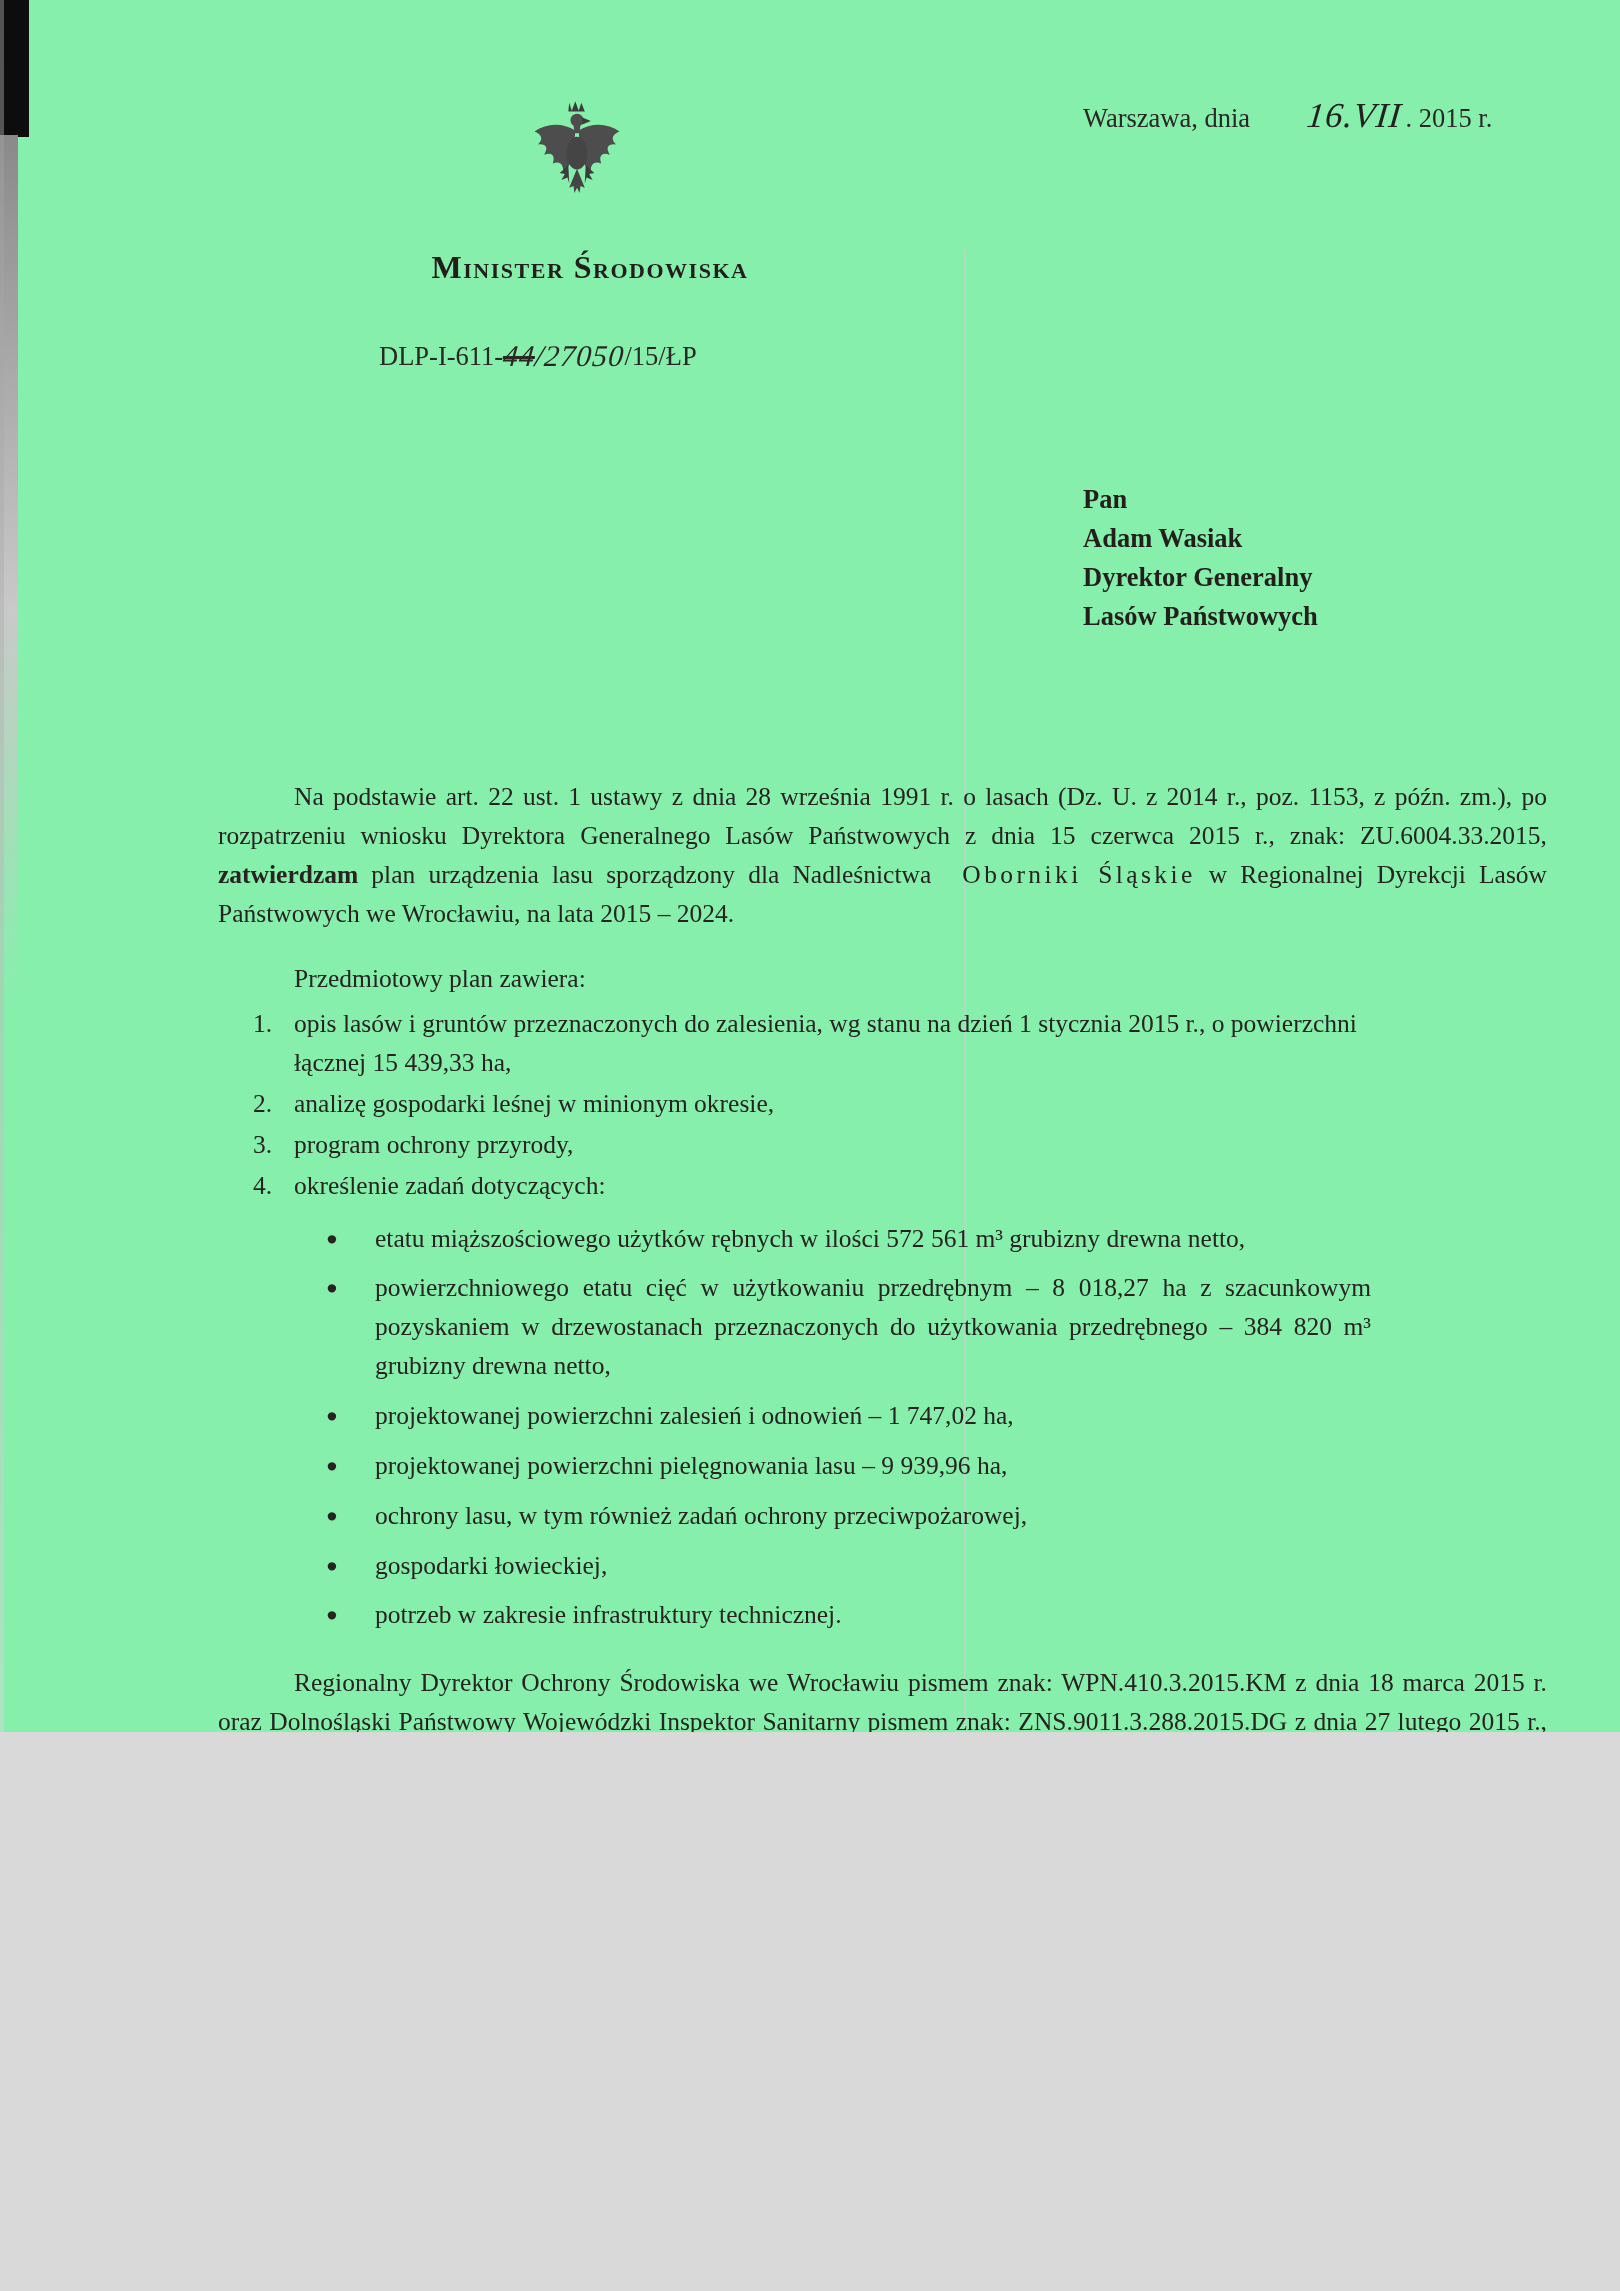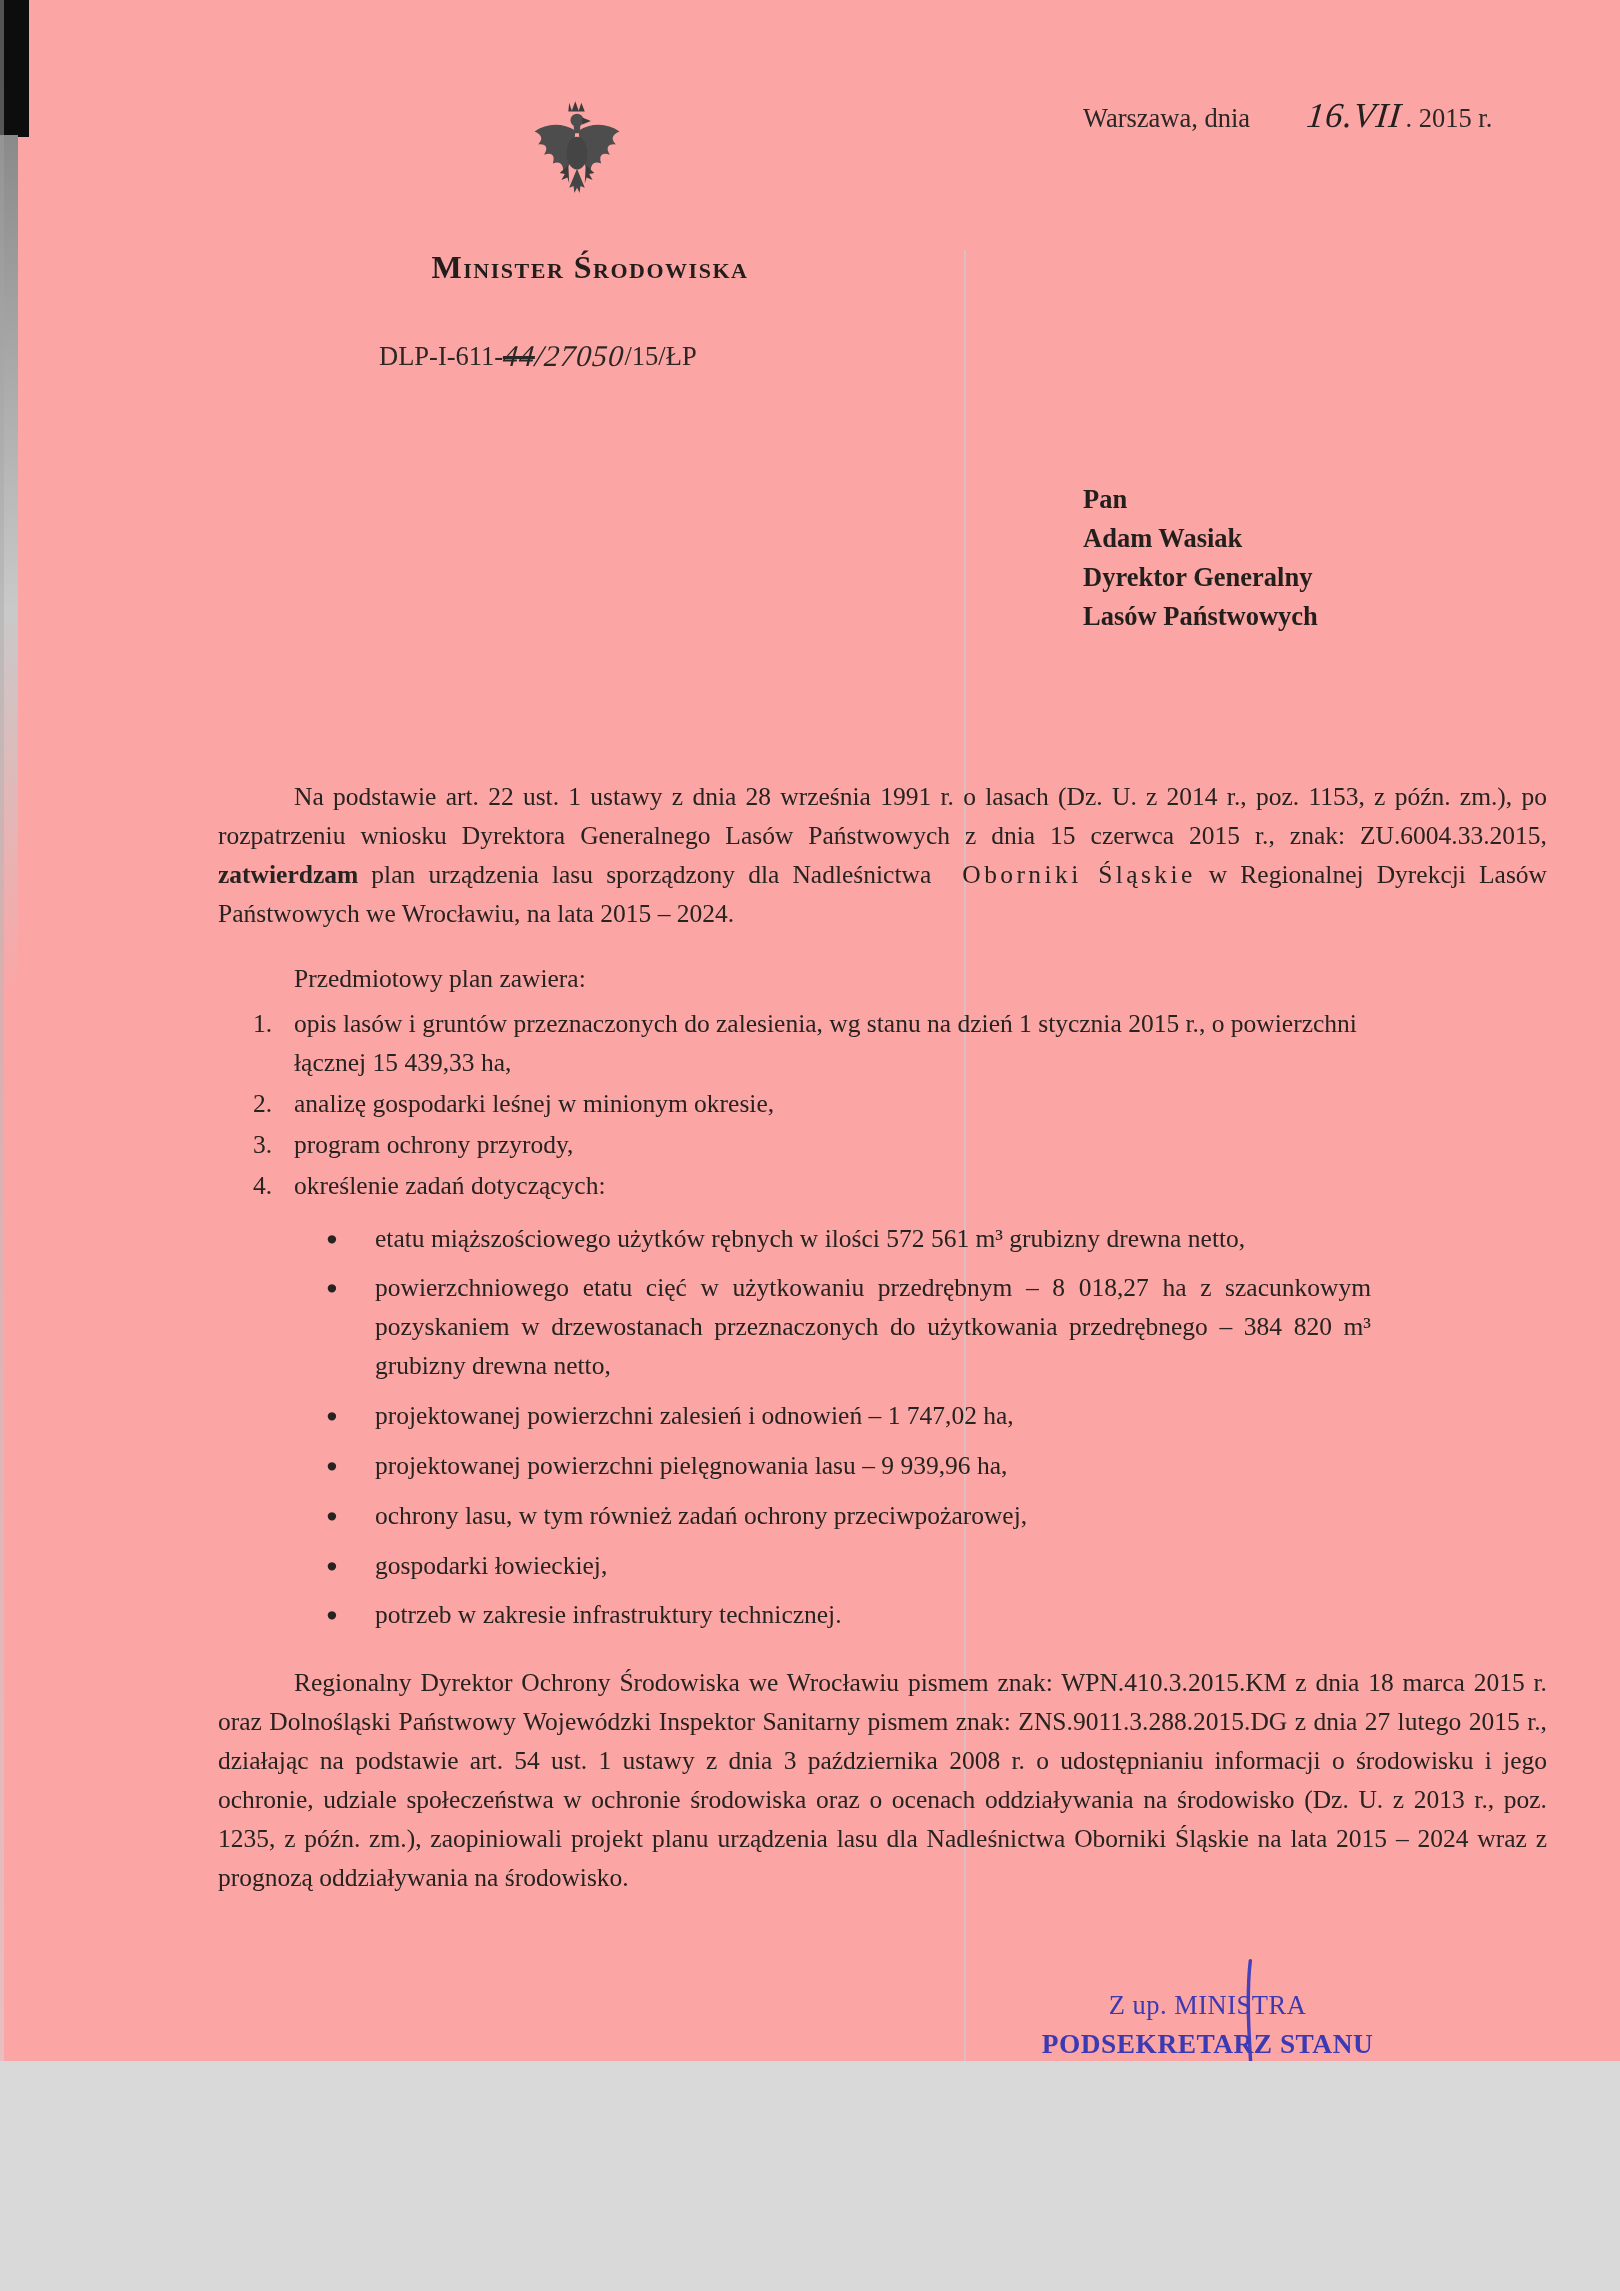--- a/index.html
+++ b/index.html
@@ -1,20 +1,20 @@
 <!DOCTYPE html>
 <html><head>
 <meta charset="utf-8">
 <style>
   html, body { margin: 0; padding: 0; background: #d9d9d9; }
   .page {
     position: relative;
     width: 1620px;
-    height: 2061px;
-    background: #fca5a5;
+    height: 1732px;
+    background: #86efac;
     font-family: "Liberation Serif", "DejaVu Serif", serif;
     color: #262320;
     overflow: hidden;
   }
 
   
   .artifact-left-black {
     position: absolute; left: 0; top: 0; width: 29px; height: 137px;
     background: #0d0d0d;
   }

